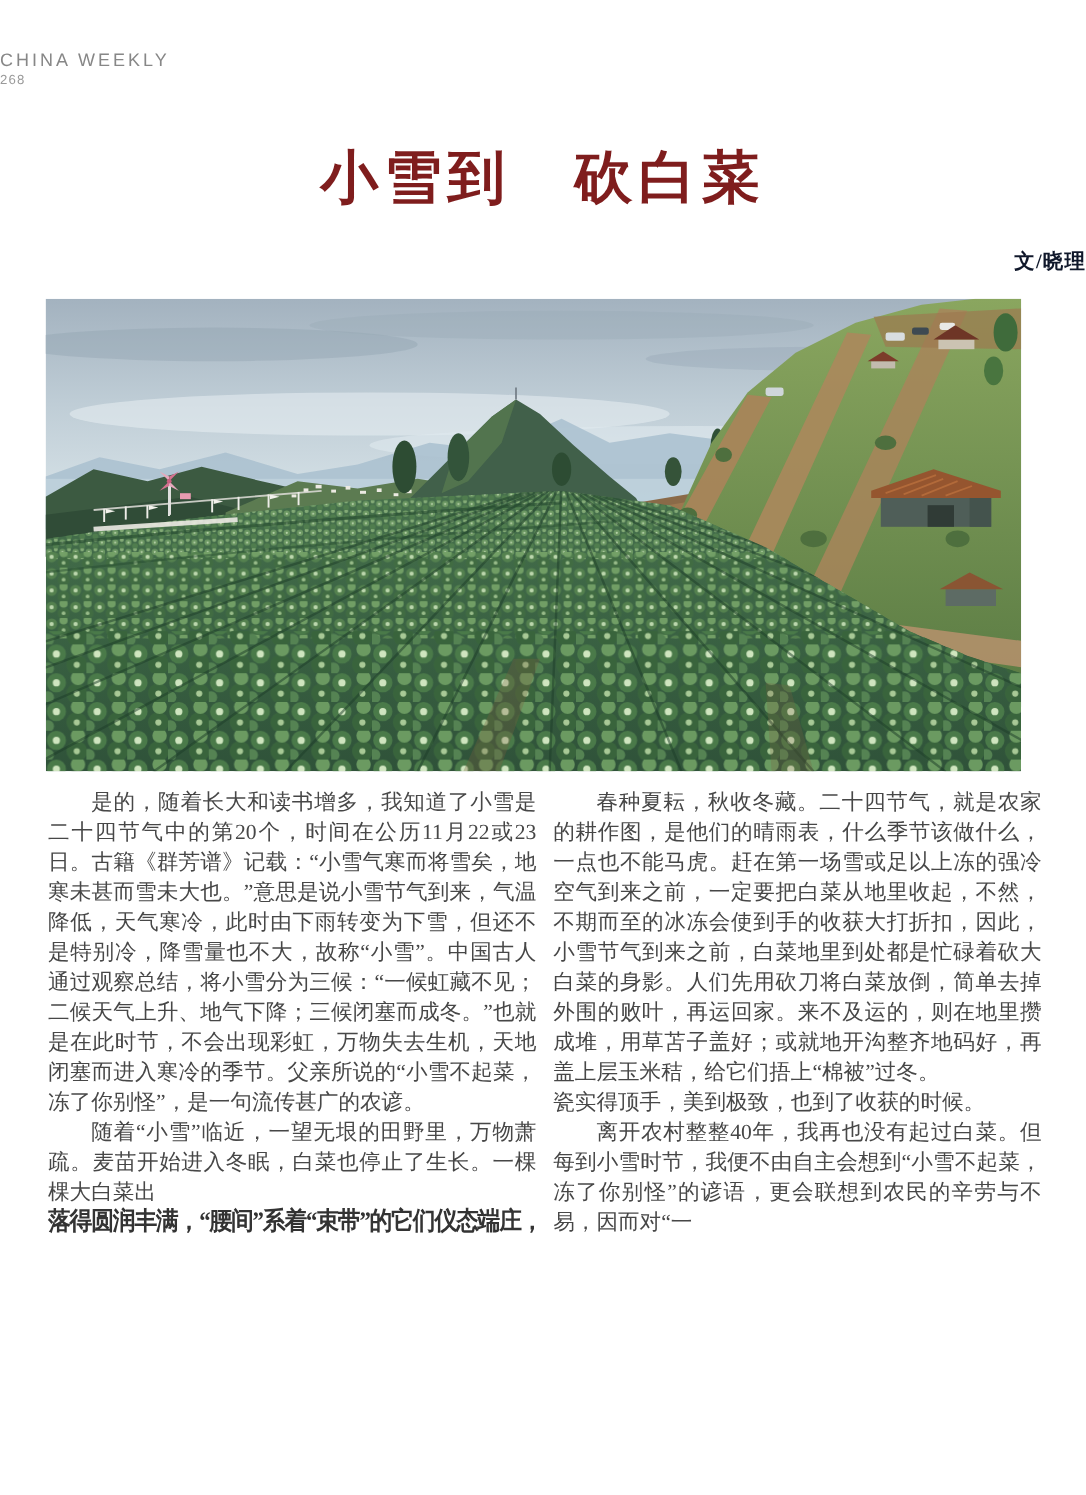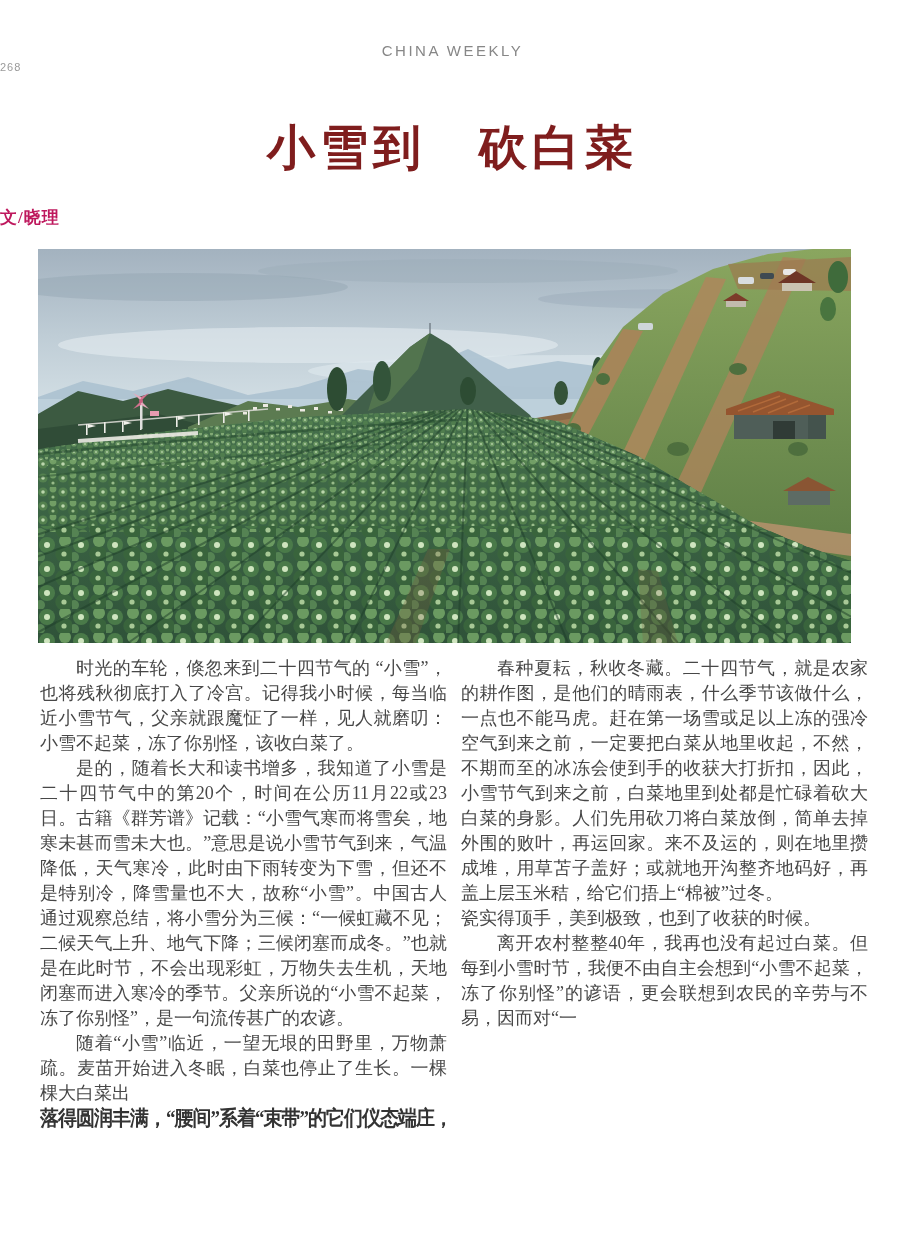--- a/index.html
+++ b/index.html
@@ -1,27 +1,27 @@
 <!DOCTYPE html>
 <html><head>
 <meta charset="utf-8">
 <style>
   html,body{margin:0;padding:0;background:#ffffff;}
   .page{position:relative;width:905px;height:1246px;background:#ffffff;overflow:hidden;
         font-family:"Liberation Serif","DejaVu Serif",serif;}
-  .masthead{position:absolute;top:42px;left:0;width:100%;text-align:center;
+  .masthead{position:absolute;top:42px;left:0;width:100%;text-align:left;
             font-family:"Liberation Sans","DejaVu Sans",sans-serif;
             font-size:15px;letter-spacing:2.5px;color:#878787;}
   .pagenum{position:absolute;top:61px;left:0;width:100%;
            font-family:"Liberation Sans","DejaVu Sans",sans-serif;
            font-size:11px;letter-spacing:1px;color:#9a9a9a;}
   .title{position:absolute;top:116px;left:0;width:100%;margin:0;text-align:center;
          font-size:48px;font-weight:700;letter-spacing:5px;color:#7f1d1d;}
-  .byline{position:absolute;top:206px;left:0;width:100%;text-align:left;
-          font-size:17px;font-weight:700;color:#be185d;letter-spacing:1px;}
+  .byline{position:absolute;top:206px;left:0;width:100%;text-align:right;
+          font-size:17px;font-weight:700;color:#0f172a;letter-spacing:1px;}
   .photo{position:absolute;left:38px;top:249px;width:813px;height:394px;margin:0;}
   .photo svg{display:block;width:100%;height:100%;}
   .body{position:absolute;left:40px;top:656px;width:828px;display:flex;gap:14px;}
   .col{width:407px;font-size:18px;line-height:25px;text-align:justify;
        text-justify:inter-ideograph;color:#474747;}
   .para{margin:0;text-indent:2em;}
   .para.no-indent{text-indent:0;}
   .tail{display:block;text-indent:0;font-weight:700;font-size:19px;
         letter-spacing:-1px;white-space:nowrap;color:#333;
         transform:scaleY(1.1);transform-origin:left 80%;}
@@ -227,21 +227,20 @@
         <path d="M103,152 L95,160 103,156 Z" fill="#d4728f"></path>
         <path d="M103,152 L111,160 103,156 Z" fill="#e6a8bb"></path>
         <circle cx="103" cy="152" r="2" fill="#c95f80"></circle>
         <rect x="112" y="162" width="9" height="5" fill="#e89bb0"></rect>
       </g>
     </svg>
   </figure>
 
   <section class="body">
     <div class="col">
-      <p class="para">时光的车轮，倏忽来到二十四节气的 “小雪”，也将残秋彻底打入了冷宫。记得我小时候，每当临近小雪节气，父亲就跟魔怔了一样，见人就磨叨：小雪不起菜，冻了你别怪，该收白菜了。</p>
       <p class="para">是的，随着长大和读书增多，我知道了小雪是二十四节气中的第20个，时间在公历11月22或23日。古籍《群芳谱》记载：“小雪气寒而将雪矣，地寒未甚而雪未大也。”意思是说小雪节气到来，气温降低，天气寒冷，此时由下雨转变为下雪，但还不是特别冷，降雪量也不大，故称“小雪”。中国古人通过观察总结，将小雪分为三候：“一候虹藏不见；二候天气上升、地气下降；三候闭塞而成冬。”也就是在此时节，不会出现彩虹，万物失去生机，天地闭塞而进入寒冷的季节。父亲所说的“小雪不起菜，冻了你别怪”，是一句流传甚广的农谚。</p>
       <p class="para">
         <span>随着“小雪”临近，一望无垠的田野里，万物萧疏。麦苗开始进入冬眠，白菜也停止了生长。一棵棵大白菜出</span>
         <span class="tail">落得圆润丰满，“腰间”系着“束带”的它们仪态端庄，</span>
       </p>
     </div>
     <div class="col">
       <p class="para">春种夏耘，秋收冬藏。二十四节气，就是农家的耕作图，是他们的晴雨表，什么季节该做什么，一点也不能马虎。赶在第一场雪或足以上冻的强冷空气到来之前，一定要把白菜从地里收起，不然，不期而至的冰冻会使到手的收获大打折扣，因此，小雪节气到来之前，白菜地里到处都是忙碌着砍大白菜的身影。人们先用砍刀将白菜放倒，简单去掉外围的败叶，再运回家。来不及运的，则在地里攒成堆，用草苫子盖好；或就地开沟整齐地码好，再盖上层玉米秸，给它们捂上“棉被”过冬。</p>
       <p class="para no-indent">瓷实得顶手，美到极致，也到了收获的时候。</p>
       <p class="para">

